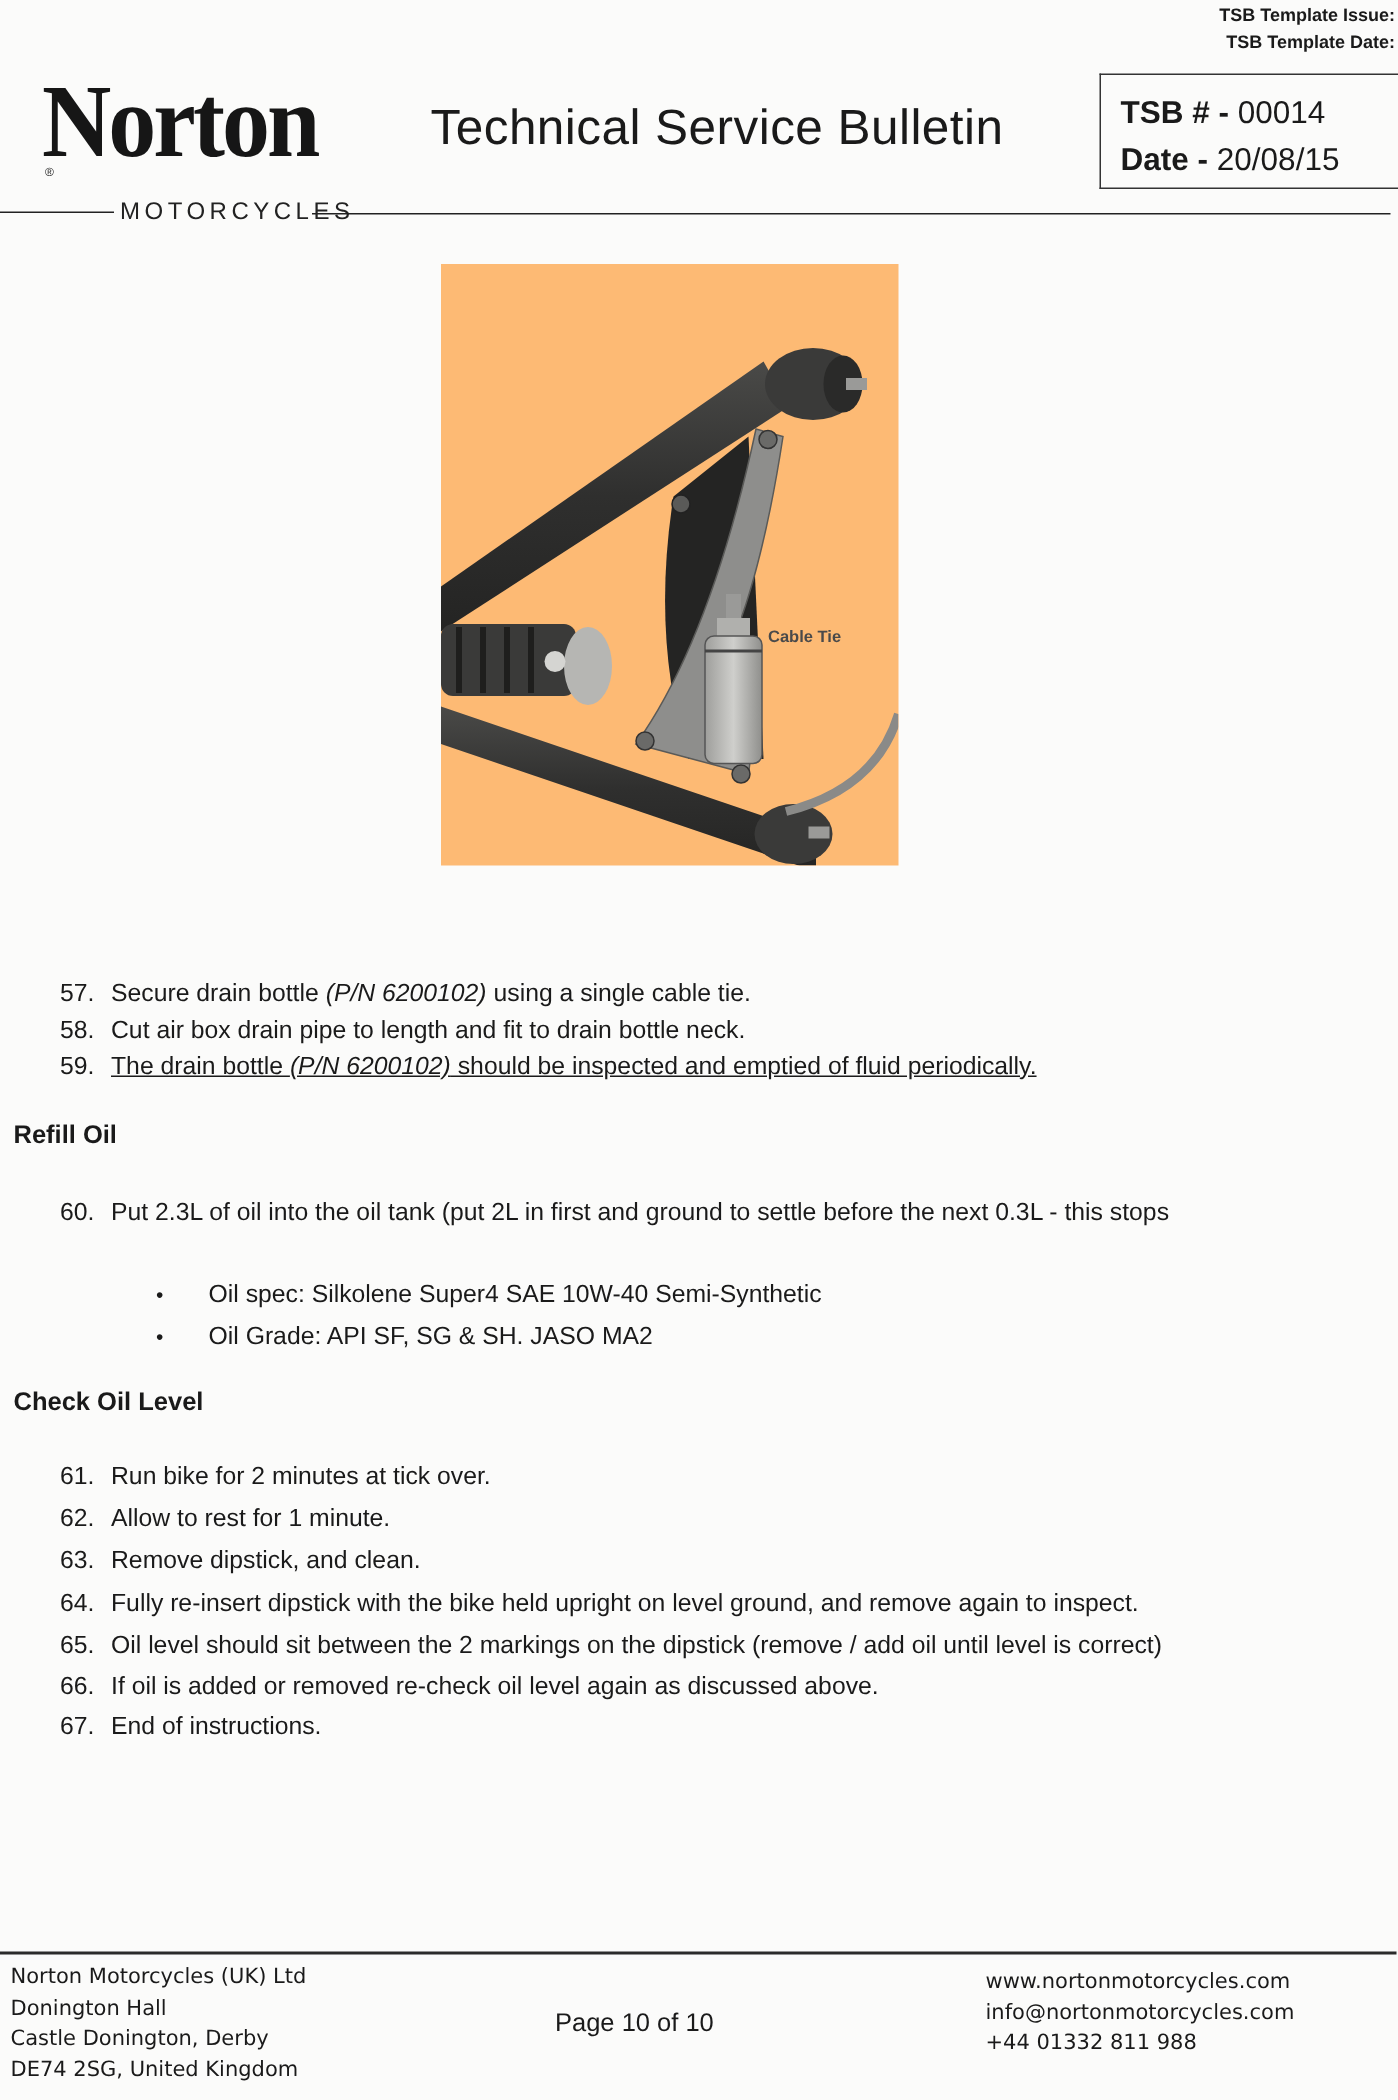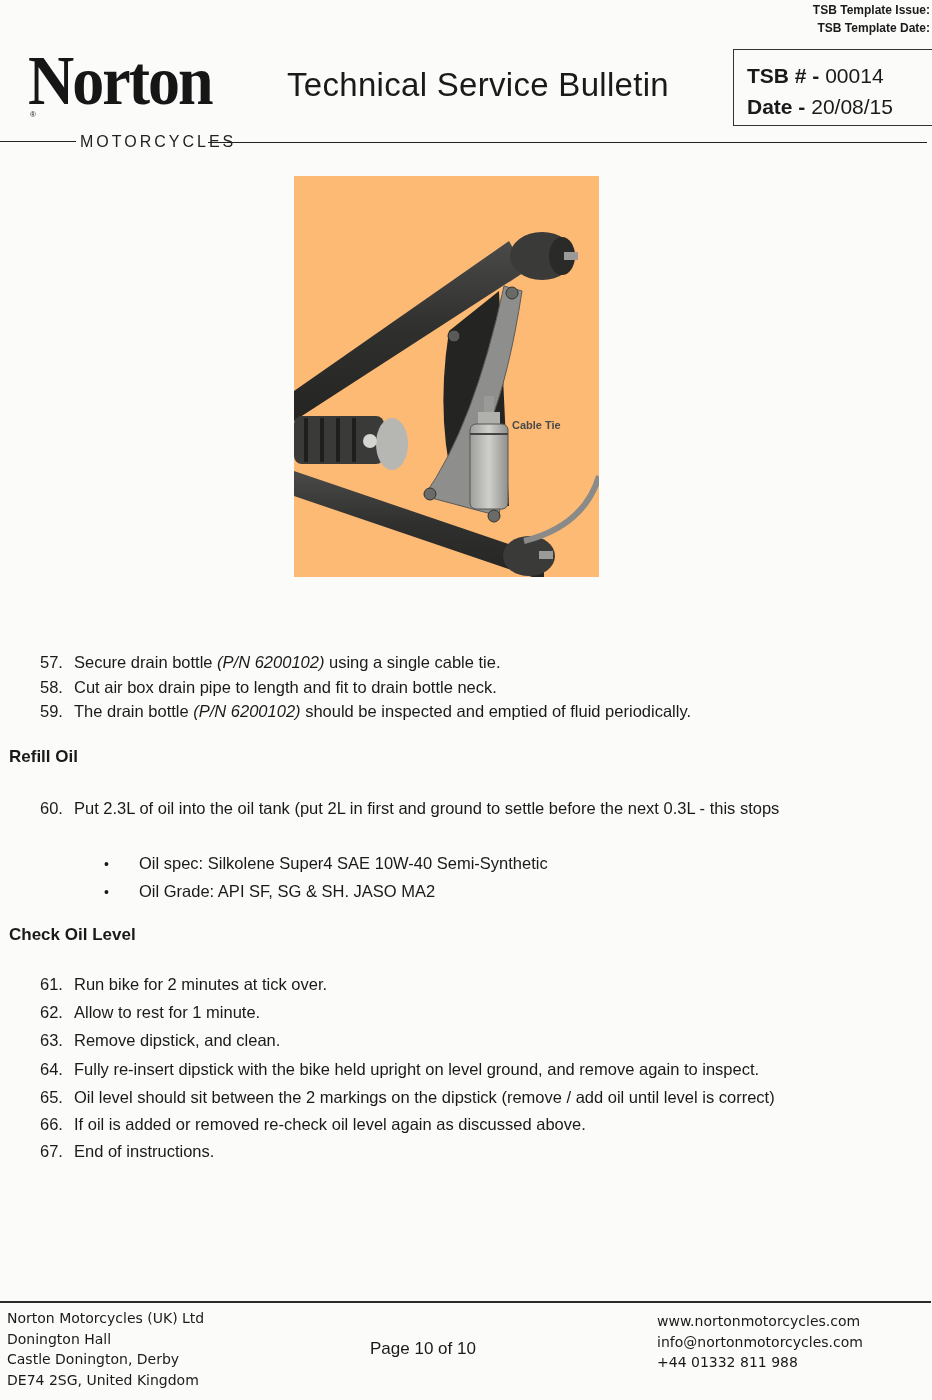--- a/index.html
+++ b/index.html
@@ -286,21 +286,21 @@
   </svg>
   <span class="abs cable-tie-label">Cable Tie</span>
 </div>
 
 <div class="abs body-text step" style="top:650px;">
   <span class="num">57.</span><span>Secure drain bottle </span><span class="part">(P/N 6200102)</span><span> using a single cable tie.</span>
 </div>
 <div class="abs body-text step" style="top:675px;">
   <span class="num">58.</span><span>Cut air box drain pipe to length and fit to drain bottle neck.</span>
 </div>
-<div class="abs body-text step" style="top:699px;">
+<div class="abs body-text step" style="top:699px;text-decoration:underline;">
   <span class="num">59.</span><span>The drain bottle </span><span class="part">(P/N 6200102)</span><span> should be inspected and emptied of fluid periodically.</span>
 </div>
 
 <div class="abs body-text section-heading" style="top:747px;">Refill Oil</div>
 
 <div class="abs body-text step" style="top:795px; line-height:27px;">
   <span class="num">60.</span><span>Put 2.3L of oil into the oil tank (put 2L in first and ground to settle before the next 0.3L - this stops</span>
 </div>
 
 <div class="abs body-text bullet" style="top:851px;">

